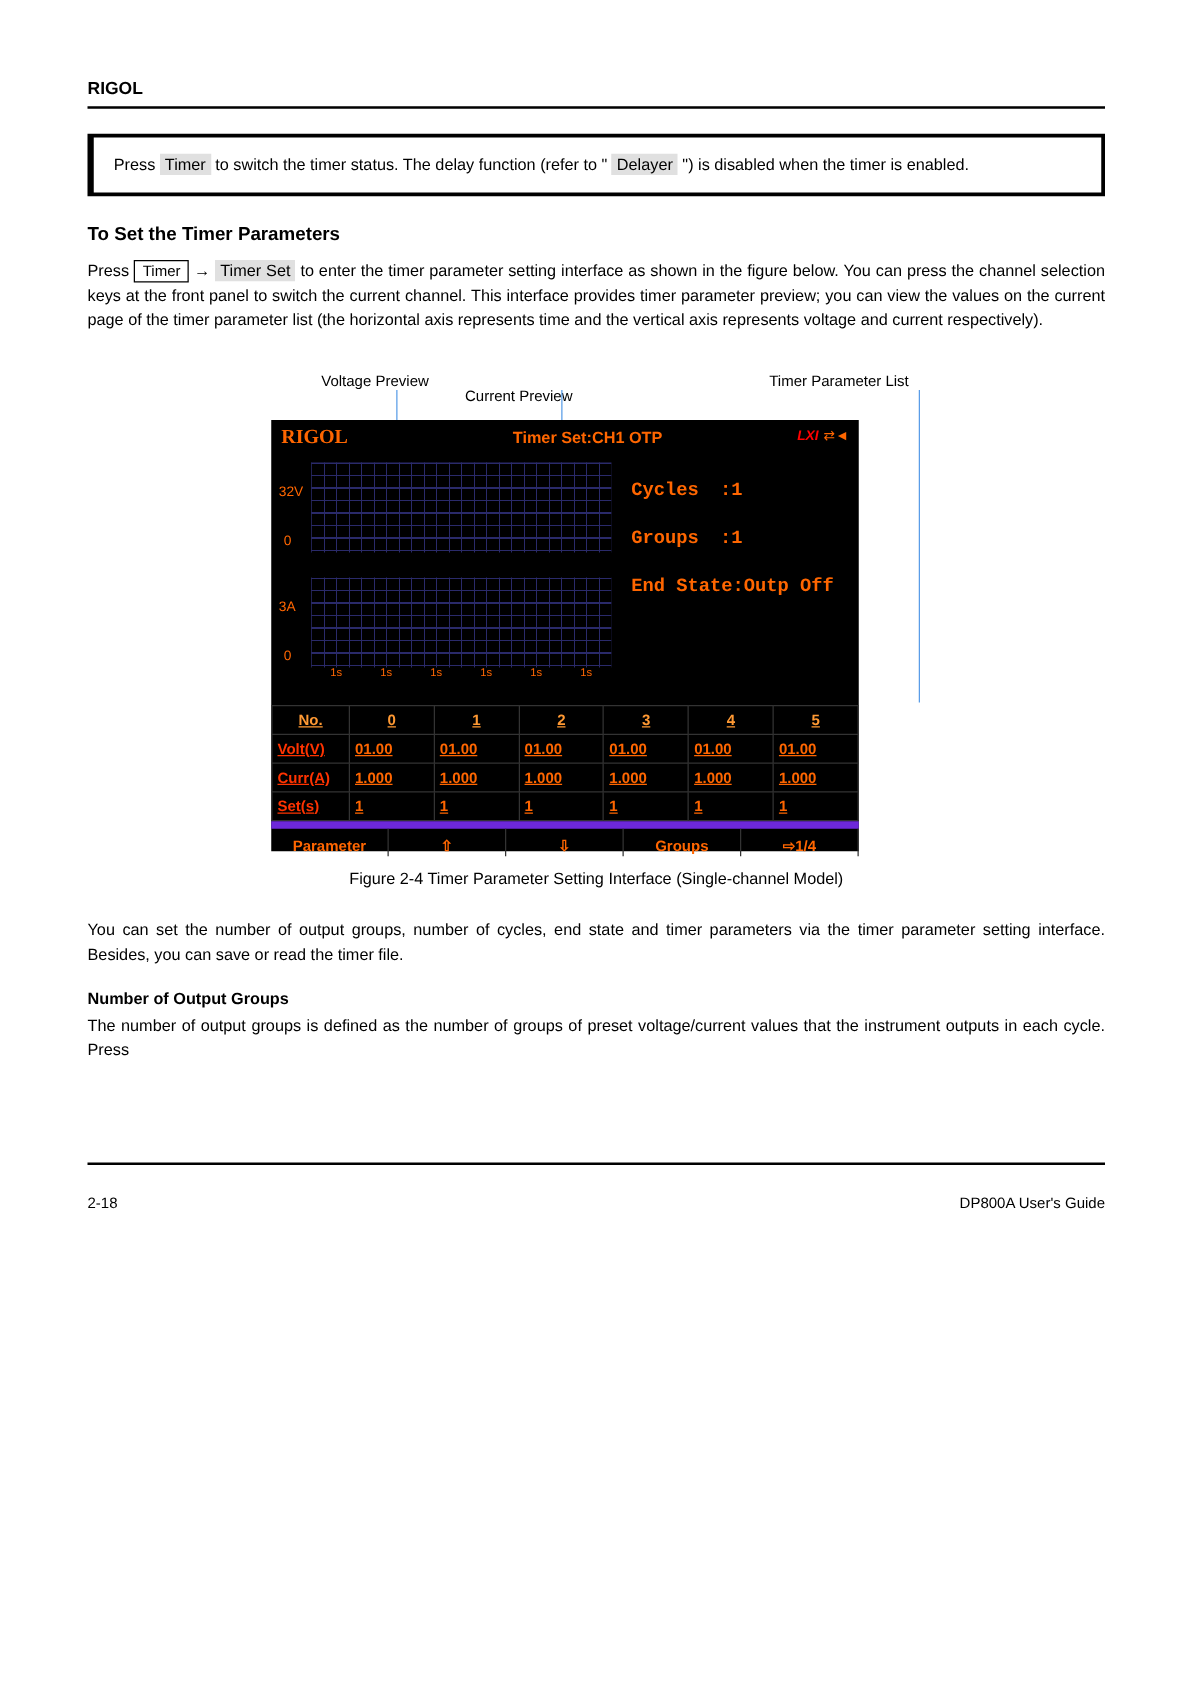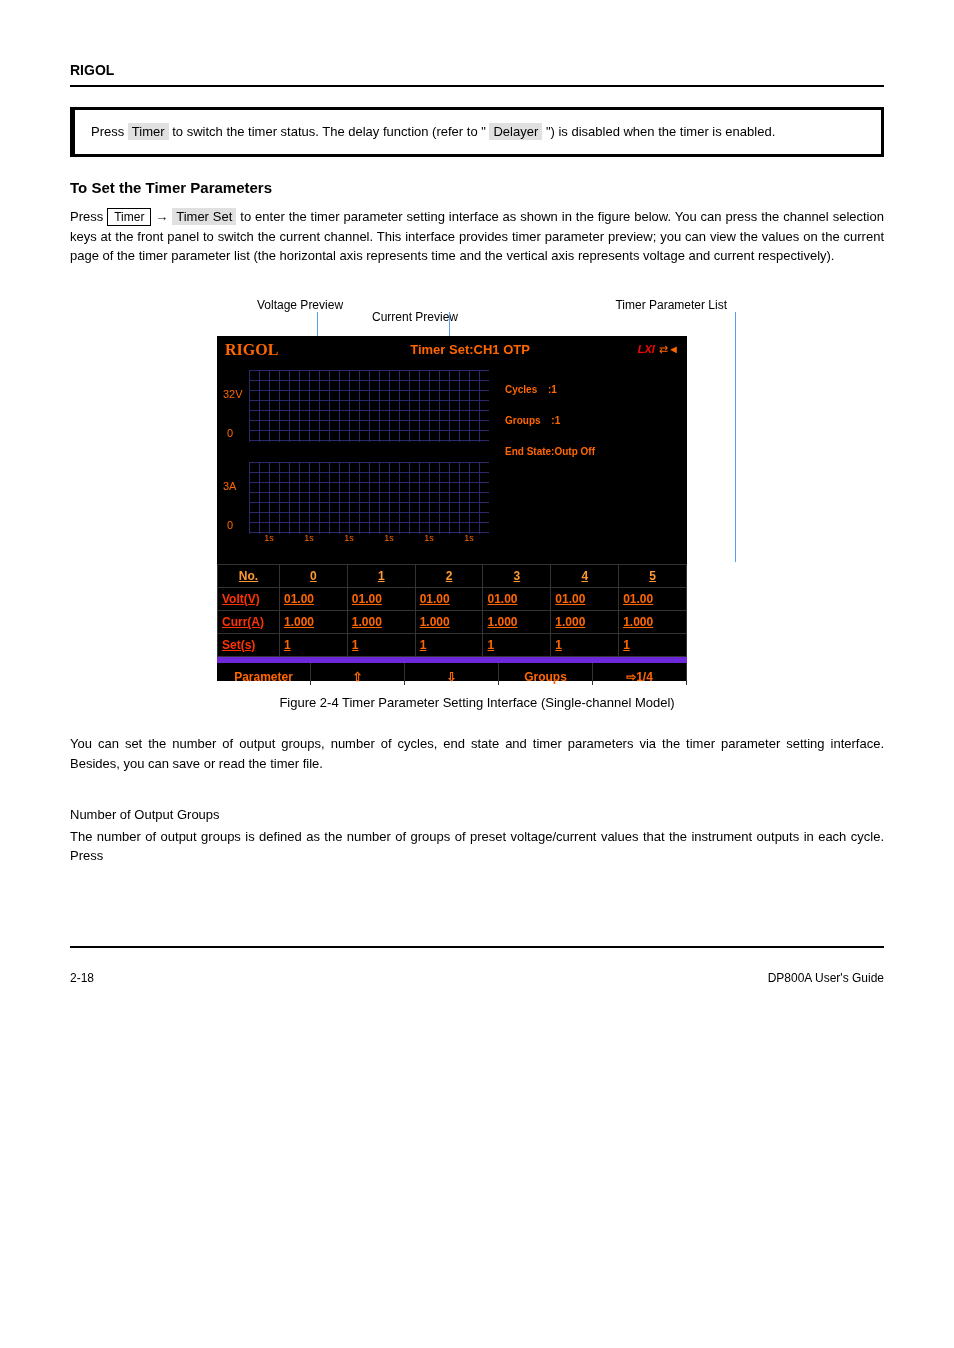--- a/index.html
+++ b/index.html
@@ -181,22 +181,23 @@
       width: 240px;
       display: flex;
       justify-content: space-around;
       color: #ff6600;
       font-size: 9px;
     }
     .side-info {
       flex: 1;
       padding: 18px 8px;
       color: #ff6600;
-      font-size: 10px;
-      font-weight: bold;
+      font-size: 15px;
+      font-weight: bold;
+      font-family: Liberation Mono, monospace;
     }
     .side-info .row {
       margin-bottom: 16px;
     }
     .side-info .val {
       color: #ff6600;
       margin-left: 8px;
     }
     .data-table {
       width: 100%;
@@ -232,22 +233,22 @@
       font-weight: bold;
       text-align: center;
       line-height: 28px;
     }
     .figure-caption {
       text-align: center;
       font-size: 13px;
       margin: 12px 0 22px 0;
     }
     .subsection {
-      font-weight: normal;
-      margin-top: 32px;
+      font-weight: bold;
+      margin-top: 16px;
       margin-bottom: 2px;
     }
     .footer {
       border-top: 2px solid #000;
       margin-top: 80px;
       padding-top: 21px;
       display: flex;
       justify-content: space-between;
       font-size: 12px;
     }

